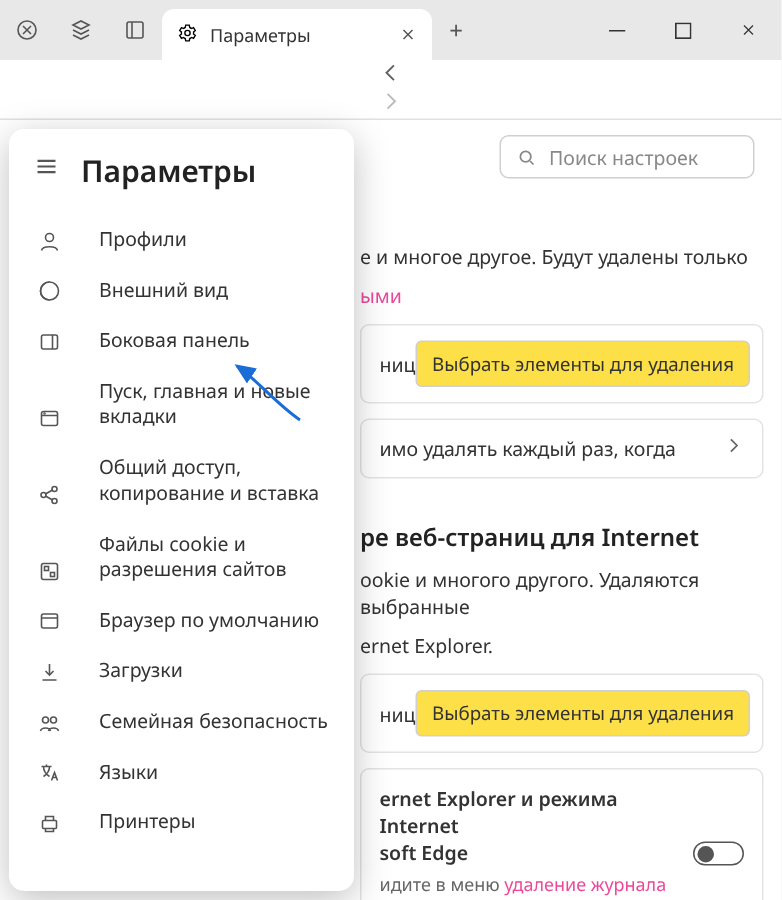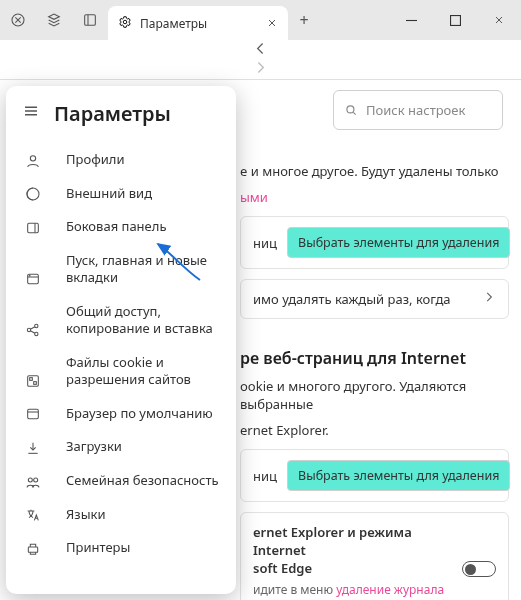--- a/index.html
+++ b/index.html
@@ -42,29 +42,29 @@
   .nav-item .icon { width: 18px; flex: 0 0 18px; display: flex; justify-content: center; color: #555; margin-top: 1px; }
   .nav-item .icon svg { width: 16px; height: 16px; }
   .nav-item.active { background: #ececec; }
   .nav-item.active::before { content: ""; position: absolute; left: 4px; top: 8px; bottom: 8px; width: 3px; background: #0a64bc; border-radius: 2px; }
   .nav-label { flex: 1; }
   .nav::-webkit-scrollbar { width: 8px; }
   .nav::-webkit-scrollbar-thumb { background: #c4c4c4; border-radius: 4px; }
 
   
   .main { margin-left: 240px; flex: 1; padding: 12px 12px 12px 0; position: relative; overflow: hidden; }
-  .search { position: absolute; right: 18px; top: 10px; width: 170px; height: 40px; border: 1px solid #d0d0d0; border-radius: 6px; display: flex; align-items: center; gap: 8px; padding: 0 10px; color: #888; font-size: 13px; background: #fff; }
+  .search { position: absolute; right: 18px; top: 10px; width: 170px; height: 29px; border: 1px solid #d0d0d0; border-radius: 6px; display: flex; align-items: center; gap: 8px; padding: 0 10px; color: #888; font-size: 13px; background: #fff; }
   .search svg { width: 14px; height: 14px; }
 
   .section { margin-top: 70px; font-size: 13px; color: #333; }
   .section p { margin: 8px 0; }
   .section a { color: #ec4899; text-decoration: none; }
-  .rowbox { border: 1px solid #e3e3e3; border-radius: 6px; padding: 10px 12px; margin: 10px 0; display: flex; align-items: center; gap: 10px; justify-content: space-between; }
+  .rowbox { border: 1px solid #e3e3e3; border-radius: 6px; padding: 10px 12px; margin: 10px 0; display: flex; align-items: center; justify-content: space-between; }
   .rowbox .txt { font-size: 13px; color: #333; }
-  .btn { border: 1px solid #cfcfcf; background: #5eead4; border-radius: 4px; padding: 6px 10px; font-size: 12.5px; color: #333; white-space: nowrap; }
+  .btn { border: 1px solid #cfcfcf; background: #fde047; border-radius: 4px; padding: 6px 10px; font-size: 12.5px; color: #333; white-space: nowrap; }
   .rowbox .chev { color: #666; }
   h2.frag { font-size: 16px; font-weight: 600; margin-top: 28px; color: #222; }
   .toggle { width: 34px; height: 16px; border: 1px solid #555; border-radius: 10px; position: relative; }
   .toggle::after { content: ""; position: absolute; left: 2px; top: 1.5px; width: 11px; height: 11px; background: #555; border-radius: 50%; }
 
   
   .arrow { position: absolute; left: 150px; top: 160px; z-index: 6; pointer-events: none; }
 </style>
 </head>
 <body>

